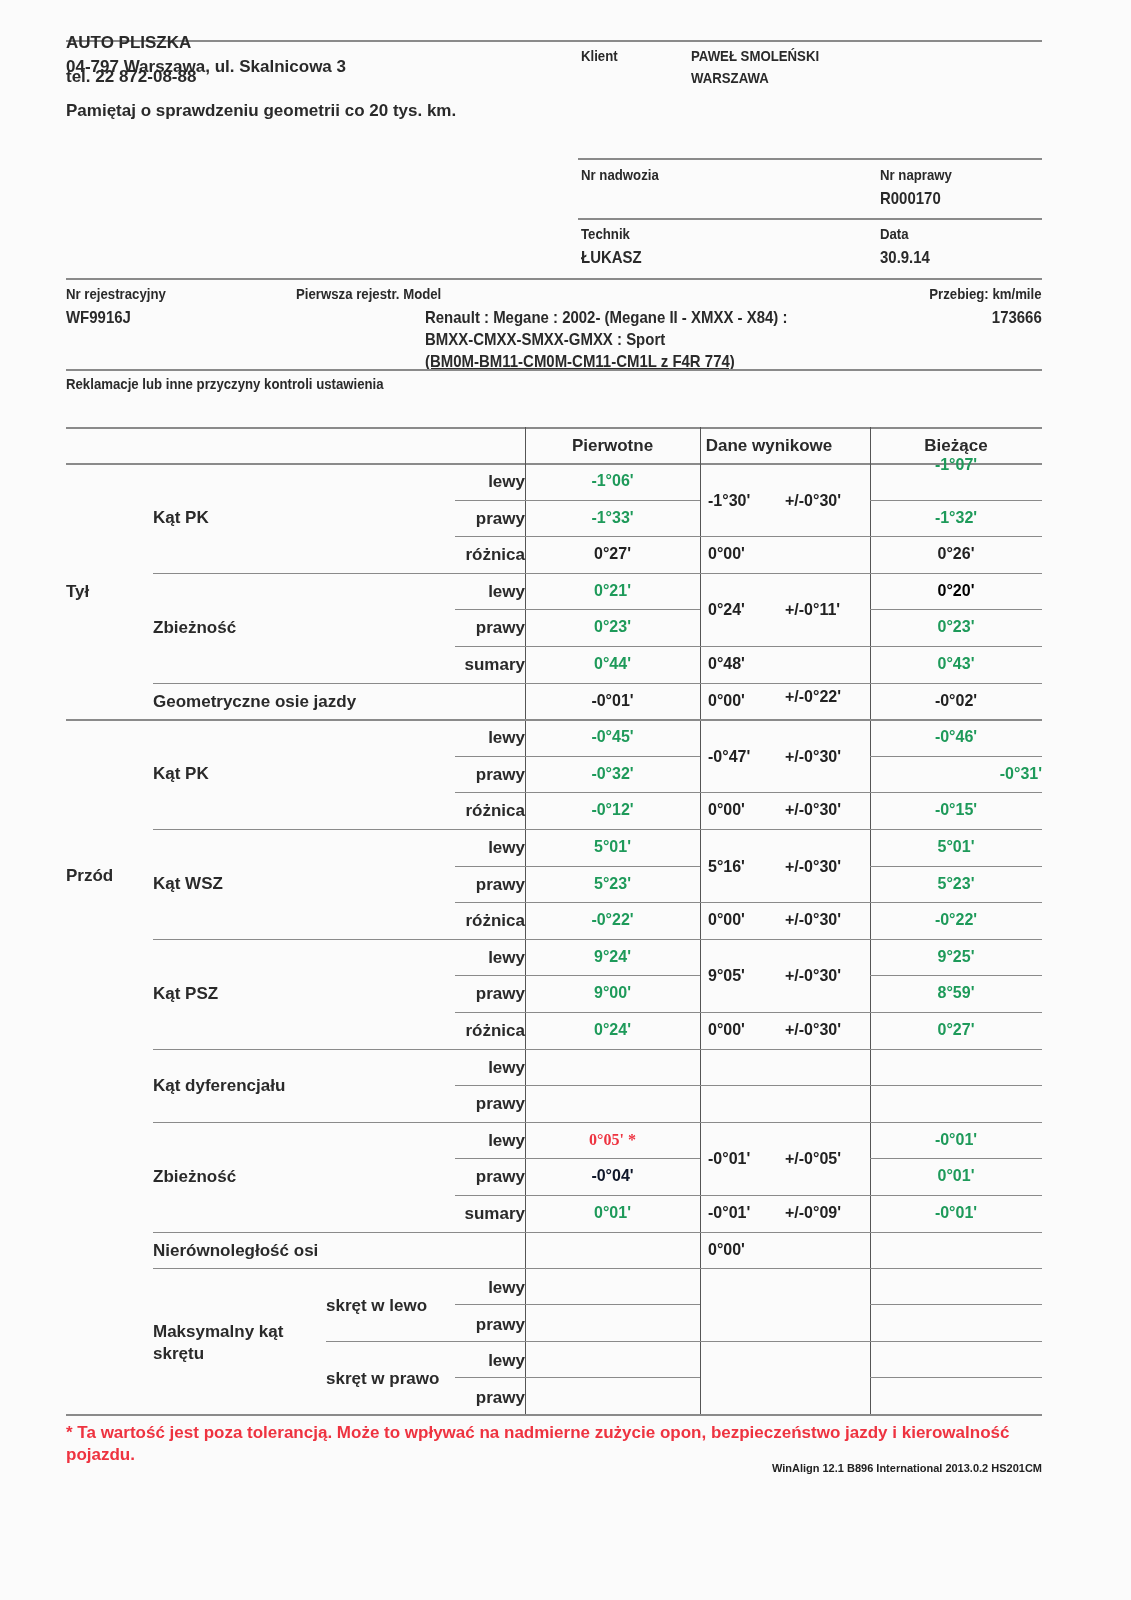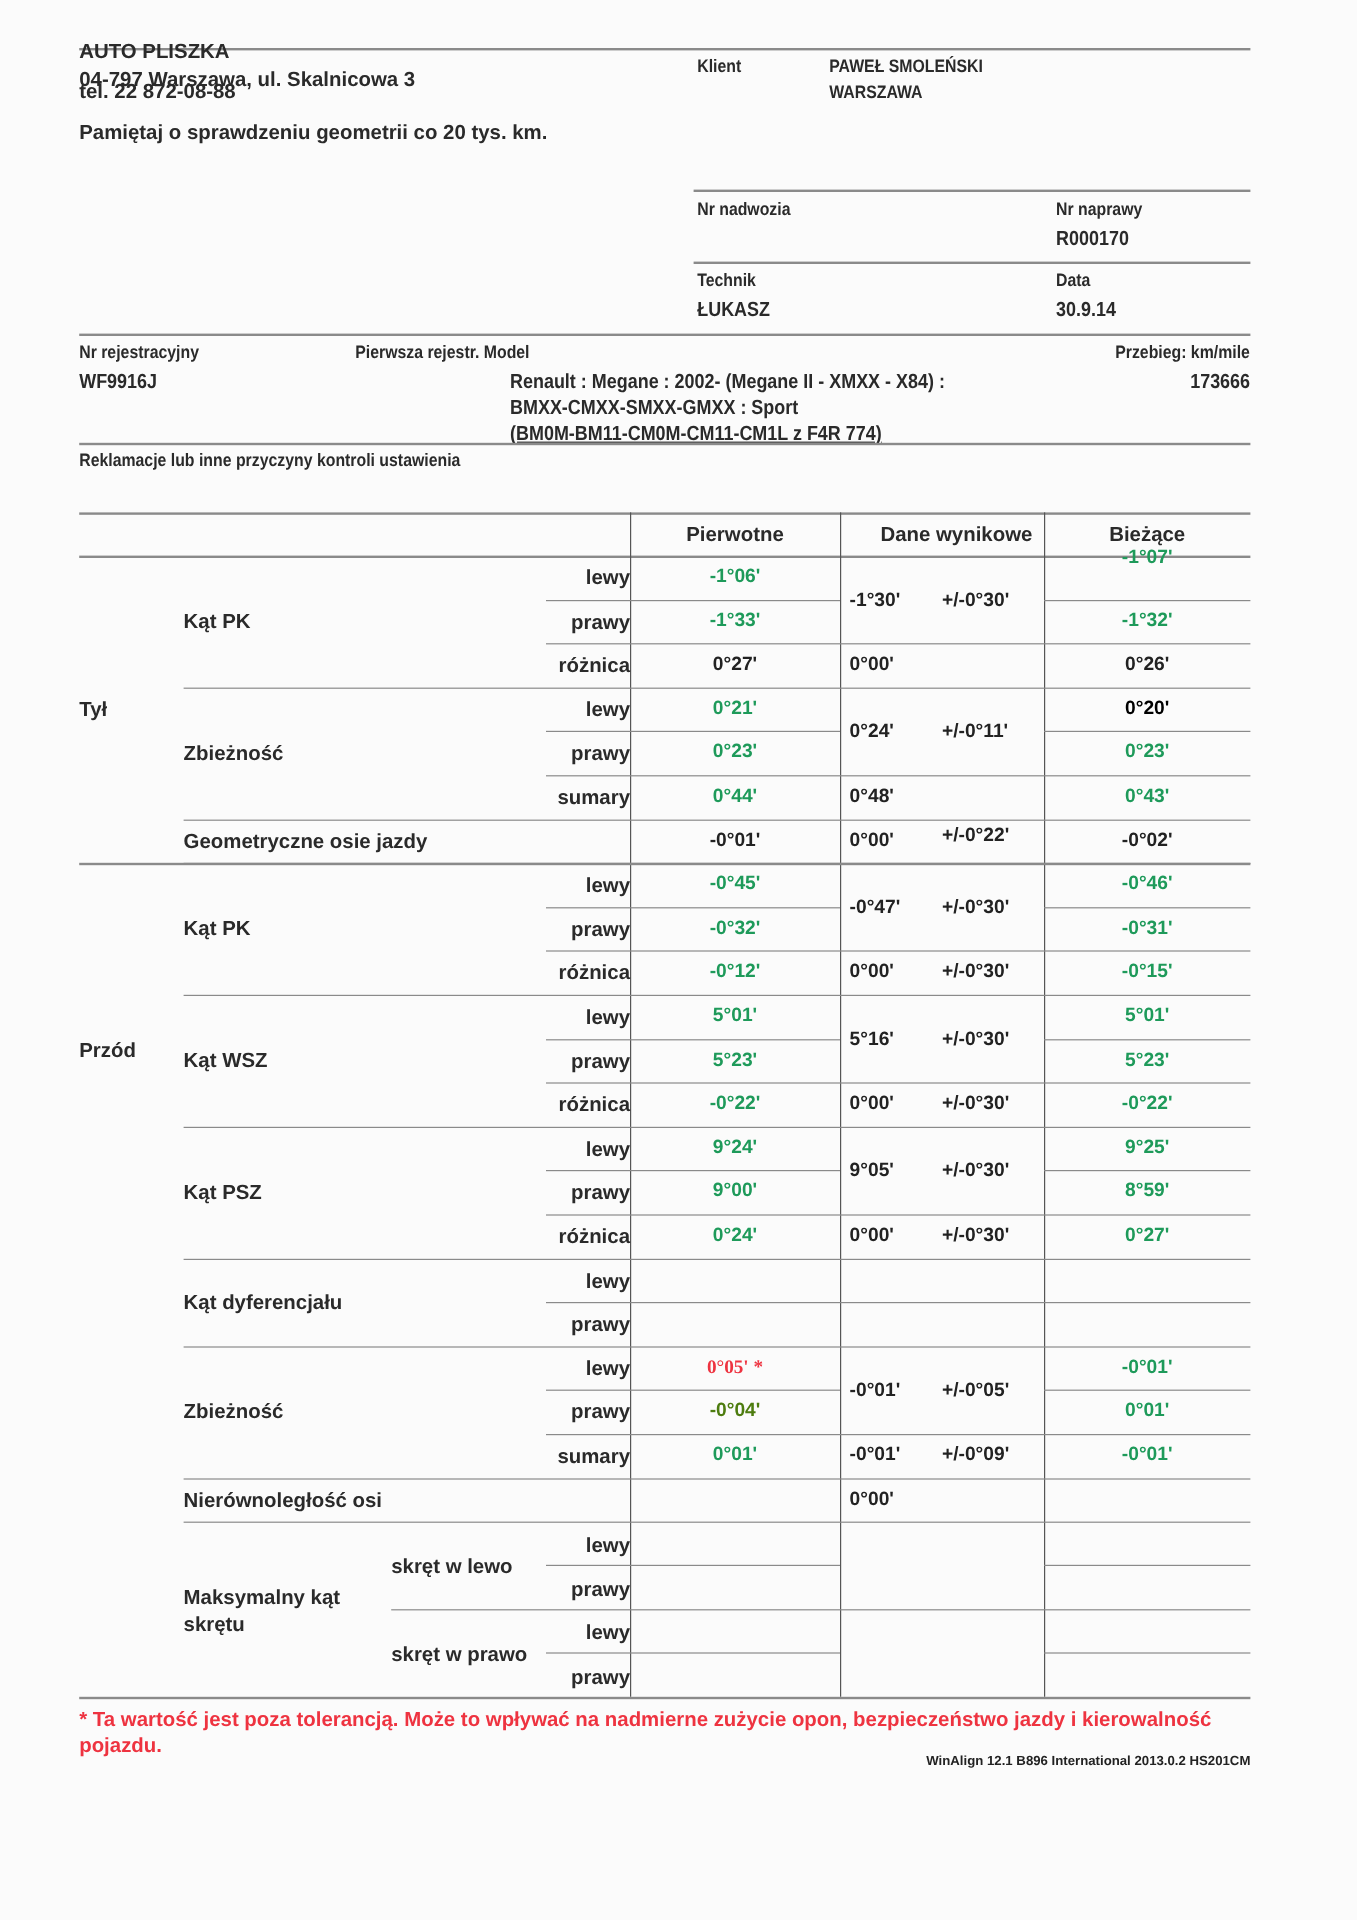--- a/index.html
+++ b/index.html
@@ -62,21 +62,21 @@
 <div class="abs lbl" style="left:66px; top:375px;">Reklamacje lub inne przyczyny kontroli ustawienia</div>
 
 <div id="table">
   <div class="hline" style="left:66px; top:427px; width:976px;"></div>
   <div class="hline" style="left:66px; top:463px; width:976px;"></div>
   <div class="vline" style="left:525px; top:427px; height:987px;"></div>
   <div class="vline" style="left:700px; top:427px; height:987px;"></div>
   <div class="vline" style="left:870px; top:427px; height:987px;"></div>
 
   <div class="colhead" style="left:525px; width:175px;">Pierwotne</div>
-  <div class="colhead" style="left:700px; width:170px;padding-left:12px;">Dane wynikowe</div>
+  <div class="colhead" style="left:672px; width:170px;padding-left:12px;">Dane wynikowe</div>
   <div class="colhead" style="left:870px; width:172px;">Bieżące</div>
 
   <div class="sec" style="top:582px;">Tył</div>
   <div class="sec" style="top:866px;">Przód</div>
 
   <div id="rows">
       <div class="grp" style="top:508px;">Kąt PK</div>
       <div class="side" style="top:472px;">lewy</div>
       <div class="cell ctr" style="left: 525px; top: 472px; width: 175px; color: rgb(30, 154, 90);">-1°06'</div>
       <div class="cell ctr" style="left: 870px; top: 456px; width: 172px; color: rgb(30, 154, 90);">-1°07'</div>
@@ -119,21 +119,21 @@
       <div class="grp" style="top:764.2px;">Kąt PK</div>
       <div class="side" style="top:728.2px;">lewy</div>
       <div class="cell ctr" style="left: 525px; top: 728.2px; width: 175px; color: rgb(30, 154, 90);">-0°45'</div>
       <div class="cell ctr" style="left: 870px; top: 728.2px; width: 172px; color: rgb(30, 154, 90);">-0°46'</div>
       <div class="cell black" style="left:708px; top:747.8000000000001px;">-0°47'</div>
       <div class="cell black" style="left:785px; top:747.8000000000001px;">+/-0°30'</div>
       <div class="hline" style="left:455px; top:755.8px; width:245px; border-top-width:1.5px;"></div>
       <div class="hline" style="left:870px; top:755.8px; width:172px; border-top-width:1.5px;"></div>
       <div class="side" style="top:764.8px;">prawy</div>
       <div class="cell ctr" style="left: 525px; top: 764.8px; width: 175px; color: rgb(30, 154, 90);">-0°32'</div>
-      <div class="cell ctr" style="left: 870px; top: 764.8px; width: 172px; color: rgb(30, 154, 90);">-0°31'</div>
+      <div class="cell ctr" style="left: 870px; top: 764.8px; width: 172px; color: rgb(30, 154, 90); text-align: right;">-0°31'</div>
       <div class="hline" style="left:455px; top:792.4000000000001px; width:587px; border-top-width:1.5px;"></div>
       <div class="side" style="top:801.4000000000001px;">różnica</div>
       <div class="cell ctr" style="left: 525px; top: 801.4px; width: 175px; color: rgb(30, 154, 90);">-0°12'</div>
       <div class="cell ctr" style="left: 870px; top: 801.4px; width: 172px; color: rgb(30, 154, 90);">-0°15'</div>
       <div class="cell black" style="left:708px; top:801.4000000000001px;">0°00'</div>
       <div class="cell black" style="left:785px; top:801.4000000000001px;">+/-0°30'</div>
       <div class="hline" style="left:153px; top:829px; width:889px; border-top-width:1.5px;"></div>
       <div class="grp" style="top:874px;">Kąt WSZ</div>
       <div class="side" style="top:838px;">lewy</div>
       <div class="cell ctr" style="left: 525px; top: 838px; width: 175px; color: rgb(30, 154, 90);">5°01'</div>
@@ -177,21 +177,21 @@
       <div class="hline" style="left:153px; top:1121.8000000000002px; width:889px; border-top-width:1.5px;"></div>
       <div class="grp" style="top:1166.8000000000002px;">Zbieżność</div>
       <div class="side" style="top:1130.8000000000002px;">lewy</div>
       <div class="cell ctr" style="left: 525px; top: 1130.8px; width: 175px; color: rgb(238, 51, 64); font-family: Liberation Serif, serif;">0°05' *</div>
       <div class="cell ctr" style="left: 870px; top: 1130.8px; width: 172px; color: rgb(30, 154, 90);">-0°01'</div>
       <div class="cell black" style="left:708px; top:1150.4px;">-0°01'</div>
       <div class="cell black" style="left:785px; top:1150.4px;">+/-0°05'</div>
       <div class="hline" style="left:455px; top:1158.4px; width:245px; border-top-width:1.5px;"></div>
       <div class="hline" style="left:870px; top:1158.4px; width:172px; border-top-width:1.5px;"></div>
       <div class="side" style="top:1167.4px;">prawy</div>
-      <div class="cell ctr" style="left: 525px; top: 1167.4px; width: 175px; color: #4d7c0f; text-align: center;">-0°04'</div>
+      <div class="cell ctr" style="left: 525px; top: 1167.4px; width: 175px; color: #0f172a; text-align: center;">-0°04'</div>
       <div class="cell ctr" style="left: 870px; top: 1167.4px; width: 172px; color: rgb(30, 154, 90);">0°01'</div>
       <div class="hline" style="left:455px; top:1195px; width:587px; border-top-width:1.5px;"></div>
       <div class="side" style="top:1204px;">sumary</div>
       <div class="cell ctr" style="left: 525px; top: 1204px; width: 175px; color: rgb(30, 154, 90);">0°01'</div>
       <div class="cell ctr" style="left: 870px; top: 1204px; width: 172px; color: rgb(30, 154, 90);">-0°01'</div>
       <div class="cell black" style="left:708px; top:1204px;">-0°01'</div>
       <div class="cell black" style="left:785px; top:1204px;">+/-0°09'</div>
       <div class="hline" style="left:153px; top:1231.6px; width:889px; border-top-width:1.5px;"></div>
       <div class="grp" style="top:1240.6px;">Nierównoległość osi</div>
       <div class="cell black" style="left:708px; top:1240.6px;">0°00'</div>

